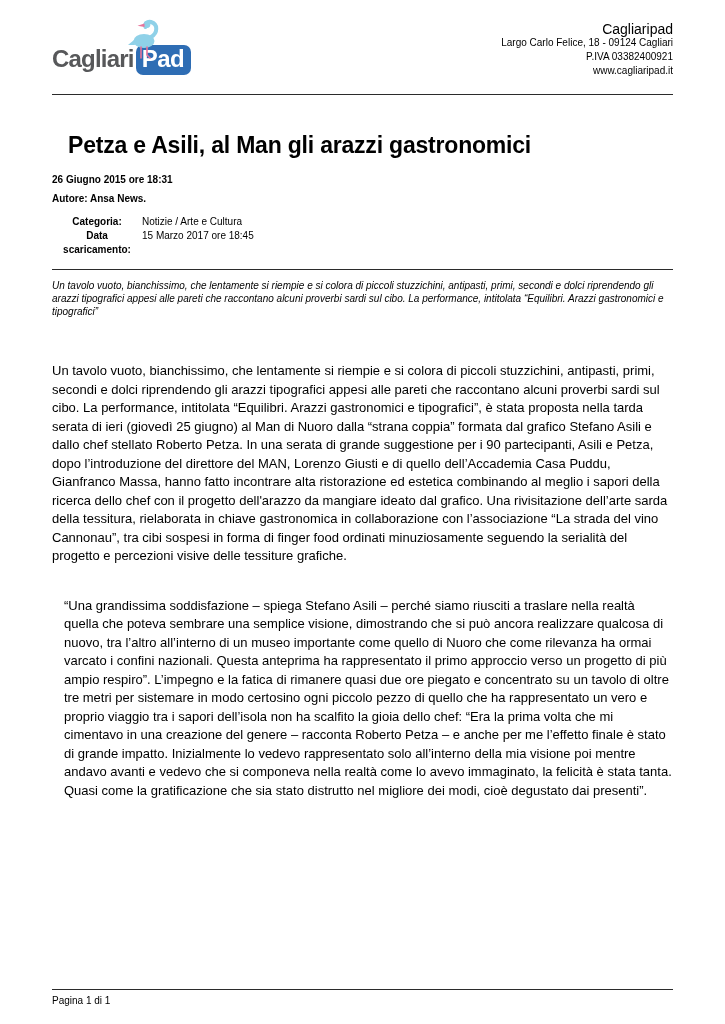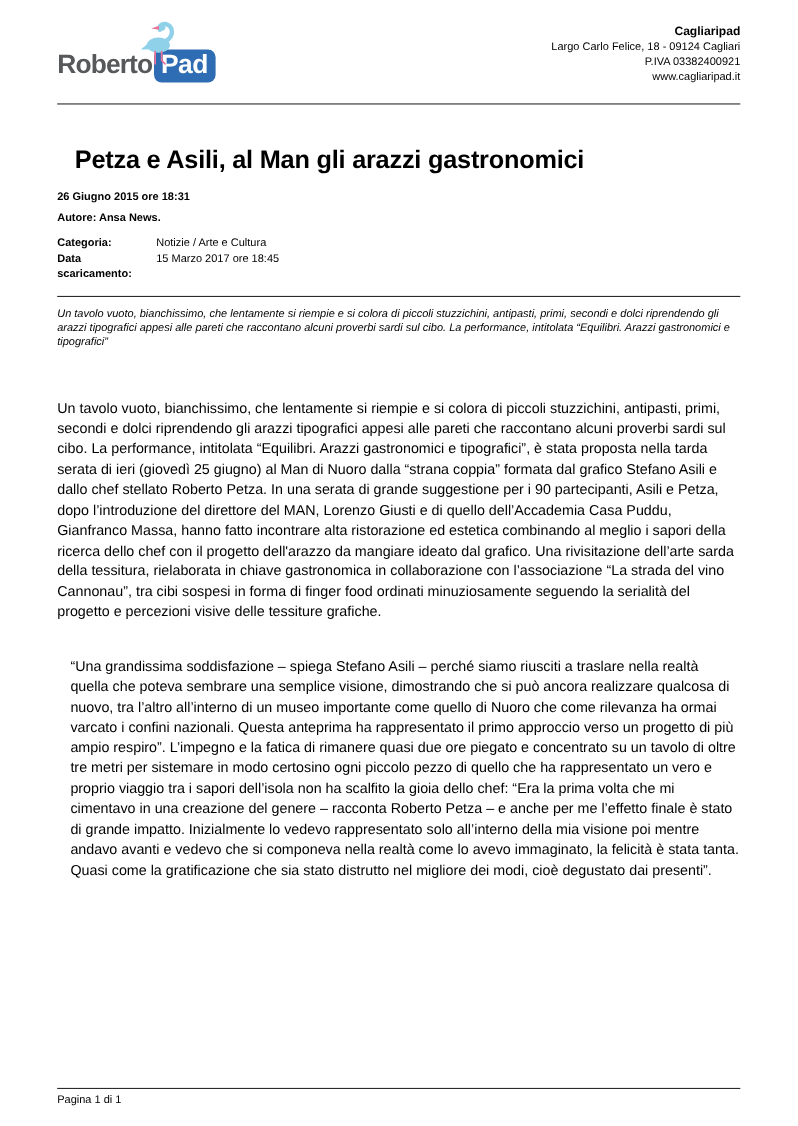--- a/index.html
+++ b/index.html
@@ -38,40 +38,40 @@
     border-radius: 7px;
     margin-left: 2px;
     letter-spacing: -0.5px;
   }
   .company-info {
     text-align: right;
     font-size: 10px;
     line-height: 14px;
     padding-top: 2px;
   }
-  .company-name { font-weight: bold; font-size: 11px; }
+  .company-name { font-weight: normal; font-size: 14px; }
 
   hr.divider {
     border: none;
     border-top: 1px solid #2b2b2b;
     margin: 12px 0 0 0;
   }
 
   
   .article-title {
     font-size: 23px;
     font-weight: bold;
     margin: 37px 0 0 16px;
     letter-spacing: -0.2px;
   }
   .published { margin-top: 15px; font-size: 10px; font-weight: bold; }
   .author    { margin-top: 8px;  font-size: 10px; font-weight: bold; }
 
   .meta { margin-top: 11px; font-size: 10px; line-height: 14px; }
-  .meta-row { display: flex; }
+  .meta-row { display: flex; text-align: center; }
   .meta-label { font-weight: bold; width: 90px; flex: 0 0 90px; }
   .meta-value { font-weight: normal; }
 
   .summary {
     margin-top: 9px;
     font-size: 10px;
     font-style: italic;
     line-height: 13px;
   }
 
@@ -98,21 +98,21 @@
   <header class="header">
     <div class="logo">
       <svg class="flamingo" width="36" height="42" viewBox="0 0 36 42" aria-hidden="true">
         <ellipse cx="18" cy="23" rx="10.5" ry="7" fill="#8fd1e8"></ellipse>
         <path d="M8 22 L2 27 L9 27 Z" fill="#8fd1e8"></path>
         <path d="M25 19 C 32 15, 32 6, 25 4 C 21 3, 18.5 6, 19.5 9" fill="none" stroke="#8fd1e8" stroke-width="4" stroke-linecap="round"></path>
         <circle cx="21" cy="6.5" r="3.4" fill="#8fd1e8"></circle>
         <path d="M18.5 5.5 L11.5 7.8 L18.5 9 Z" fill="#e8739b"></path>
         <path d="M15 29 L15 40 M21 29 L21 37 L24 40" stroke="#e8739b" stroke-width="1.6" fill="none" stroke-linecap="round"></path>
       </svg>
-      <div class="logo-text"><span class="logo-left">Roberto</span><span class="logo-right">Pad</span></div>
+      <div class="logo-text"><span class="logo-left">Cagliari</span><span class="logo-right">Pad</span></div>
     </div>
 
     <div class="company-info">
       <div class="company-name">Cagliaripad</div>
       <div>Largo Carlo Felice, 18 - 09124 Cagliari</div>
       <div>P.IVA 03382400921</div>
       <div>www.cagliaripad.it</div>
     </div>
   </header>
 

